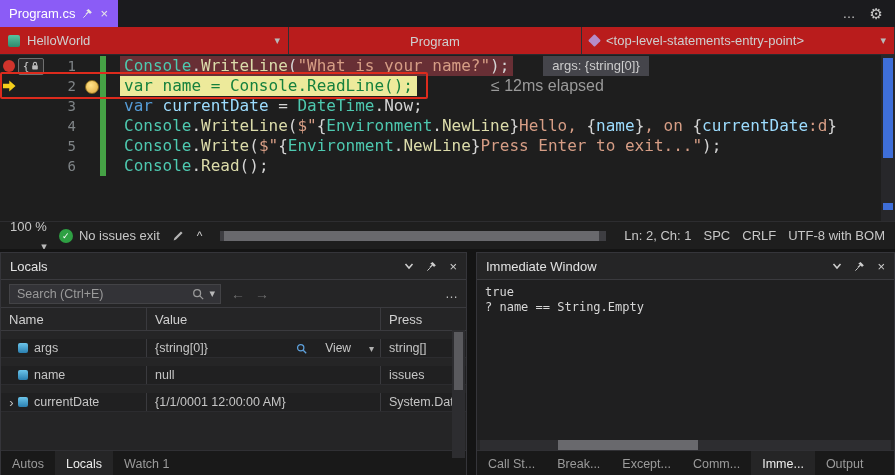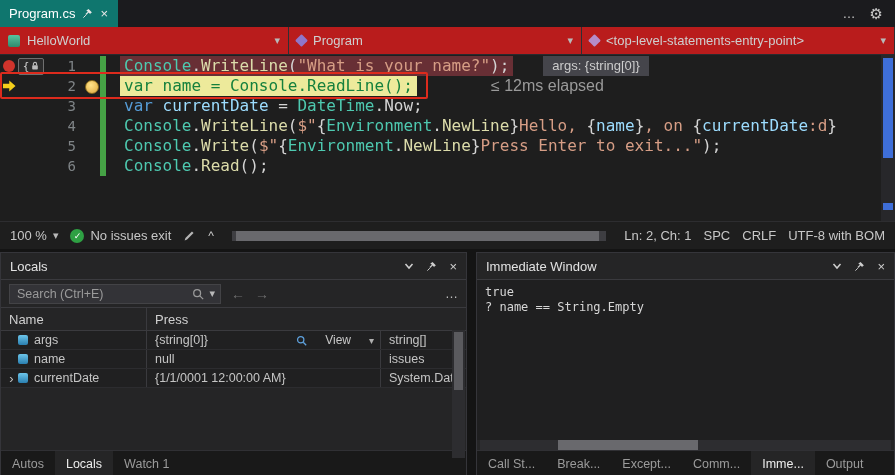--- a/index.html
+++ b/index.html
@@ -2,31 +2,31 @@
 <html><head>
 <meta charset="utf-8">
 <style>
   html,body{margin:0;padding:0;background:#111;}
   .app{position:relative;width:895px;height:475px;background:#1e1e1e;
        font-family:"Liberation Sans","DejaVu Sans",sans-serif;color:#ccc;
        overflow:hidden;display:flex;flex-direction:column;font-size:13px;}
 
   
   .tabbar{height:27px;background:#1b1b1e;display:flex;align-items:stretch;flex:none;}
-  .doc-tab{background:#0f766e;color:#fff;display:flex;align-items:center;gap:7px;
+  .doc-tab{background:#8b5cf6;color:#fff;display:flex;align-items:center;gap:7px;
            padding:0 10px 0 9px;font-size:13px;}
   .tab-close{color:#e8e8e8;font-size:13px;cursor:default;}
   .tab-right{margin-left:auto;display:flex;align-items:center;gap:14px;padding:0 12px;color:#c9c9c9;}
   .gear{font-size:15px;}
 
   
   .navbar{height:27px;background:#b91c1c;display:flex;align-items:stretch;flex:none;border-bottom:1px solid #2a2a2e;}
   .nav-dd{display:flex;align-items:center;gap:7px;padding:0 8px;border-right:1px solid #2f2f33;color:#cfcfcf;}
   .nav-dd.p1{width:272px;}
-  .nav-dd.p2{width:276px;}
+  .nav-dd.p2{width:276px;flex-direction:column;}
   .nav-dd.p3{flex:1;}
   .nav-chev{margin-left:auto;color:#b9b9b9;font-size:11px;}
   .proj-icon{width:12px;height:12px;border-radius:2px;background:linear-gradient(#57c2a0,#2e8b6e);}
   .class-icon{width:9px;height:9px;background:#8f76c9;transform:rotate(45deg);border-radius:1px;}
   .member-icon{width:9px;height:9px;background:#b58cc9;transform:rotate(45deg);border-radius:1px;}
 
   
   .editor{position:relative;height:165px;flex:none;background:#1e1e1e;overflow:hidden;padding-top:1px;}
   .code-line{display:flex;align-items:center;height:20px;white-space:nowrap;}
   .ln-margin{width:18px;height:20px;display:flex;align-items:center;justify-content:center;flex:none;}
@@ -53,21 +53,21 @@
             border-radius:2px;box-sizing:border-box;z-index:4;pointer-events:none;}
   .bulb{position:absolute;left:85px;top:25px;width:12px;height:12px;border-radius:50%;
         background:radial-gradient(circle at 40% 35%,#ffe38a,#dfa93c);border:1px solid #8a6d1f;z-index:5;}
   .ed-vscroll{position:absolute;right:0;top:0;width:14px;height:100%;background:#27272a;}
   .ed-vthumb{position:absolute;left:2px;top:3px;width:10px;height:100px;background:#3e6ed8;}
   .ed-vmark{position:absolute;left:2px;top:148px;width:10px;height:7px;background:#3e6ed8;}
 
   
   .ed-status{height:27px;flex:none;background:#1e1e1e;border-top:1px solid #2d2d30;
              display:flex;align-items:center;gap:12px;padding:0 10px;color:#c7c7c7;}
-  .zoom{display:flex;align-items:center;gap:6px;}
+  .zoom{display:flex;align-items:center;gap:6px;flex-direction:column;}
   .issues{display:flex;align-items:center;gap:6px;}
   .chk{width:14px;height:14px;border-radius:50%;background:#2ea043;color:#fff;font-size:9px;
        display:flex;align-items:center;justify-content:center;}
   .caret-up{font-size:12px;color:#c9c9c9;}
   .hscroll{flex:1;height:10px;background:#3e3e42;margin:0 6px;position:relative;}
   .hthumb{position:absolute;left:1%;top:0;height:100%;width:97%;background:#69696d;}
   .stat-txt{flex:none;}
 
   
   .panels{flex:1;background:#141414;display:flex;padding-top:3px;box-sizing:border-box;}
@@ -91,21 +91,21 @@
   .more{margin-left:auto;color:#bdbdbd;}
 
   .tablewrap{position:relative;flex:none;}
   .thead{height:22px;display:flex;align-items:center;background:#252526;border-top:1px solid #3a3a3e;
          border-bottom:1px solid #3a3a3e;color:#d0d0d0;}
   .cell{padding-left:8px;box-sizing:border-box;overflow:hidden;white-space:nowrap;}
   .c-name{width:146px;flex:none;border-right:1px solid #3a3a3e;height:100%;display:flex;align-items:center;}
   .c-val{width:234px;flex:none;border-right:1px solid #3a3a3e;height:100%;display:flex;align-items:center;}
   .c-type{flex:1;height:100%;display:flex;align-items:center;}
   .l-row{display:flex;height:18px;align-items:center;background:#202021;border-bottom:1px solid #2c2c2f;
-         font-size:12.5px;color:#c5c5c5;}
+         font-size:12.5px;color:#c5c5c5;margin-top:8px;}
   .expander{width:13px;flex:none;text-align:center;color:#c0c0c0;font-size:13px;line-height:1;}
   .var-icon{width:10px;height:10px;border-radius:2px;flex:none;margin-right:6px;
             background:linear-gradient(#6cc5ea,#2a7fb0);}
   .l-row .c-name{padding-left:4px;}
   .view-btn{margin-left:auto;margin-right:6px;display:flex;align-items:center;gap:18px;color:#c8c8c8;font-size:12px;}
   .view-btn .dd{font-size:10px;color:#b0b0b0;}
   .t-vscroll{position:absolute;right:1px;top:23px;width:13px;height:128px;background:#2d2d30;}
   .t-vthumb{position:absolute;left:2px;top:2px;width:9px;height:58px;background:#5a5a5e;}
 
   .tabstrip{margin-top:auto;height:26px;flex:none;background:#191919;display:flex;align-items:stretch;
@@ -278,20 +278,21 @@
           </span>
           <span class="nav-chev">▾</span>
         </div>
         <span class="navArrow">←</span>
         <span class="navArrow">→</span>
         <span class="more">…</span>
       </div>
       <div class="tablewrap">
         <div class="thead">
           <div class="cell c-name">Name</div>
+          <div class="cell c-val">Value</div>
           <div class="cell c-type">Press</div>
         </div>
         <div>
             <div class="l-row">
               <div class="cell c-name">
                 <span class="expander"></span>
                 <span class="var-icon"></span>
                 <span>args</span>
               </div>
               <div class="cell c-val">

